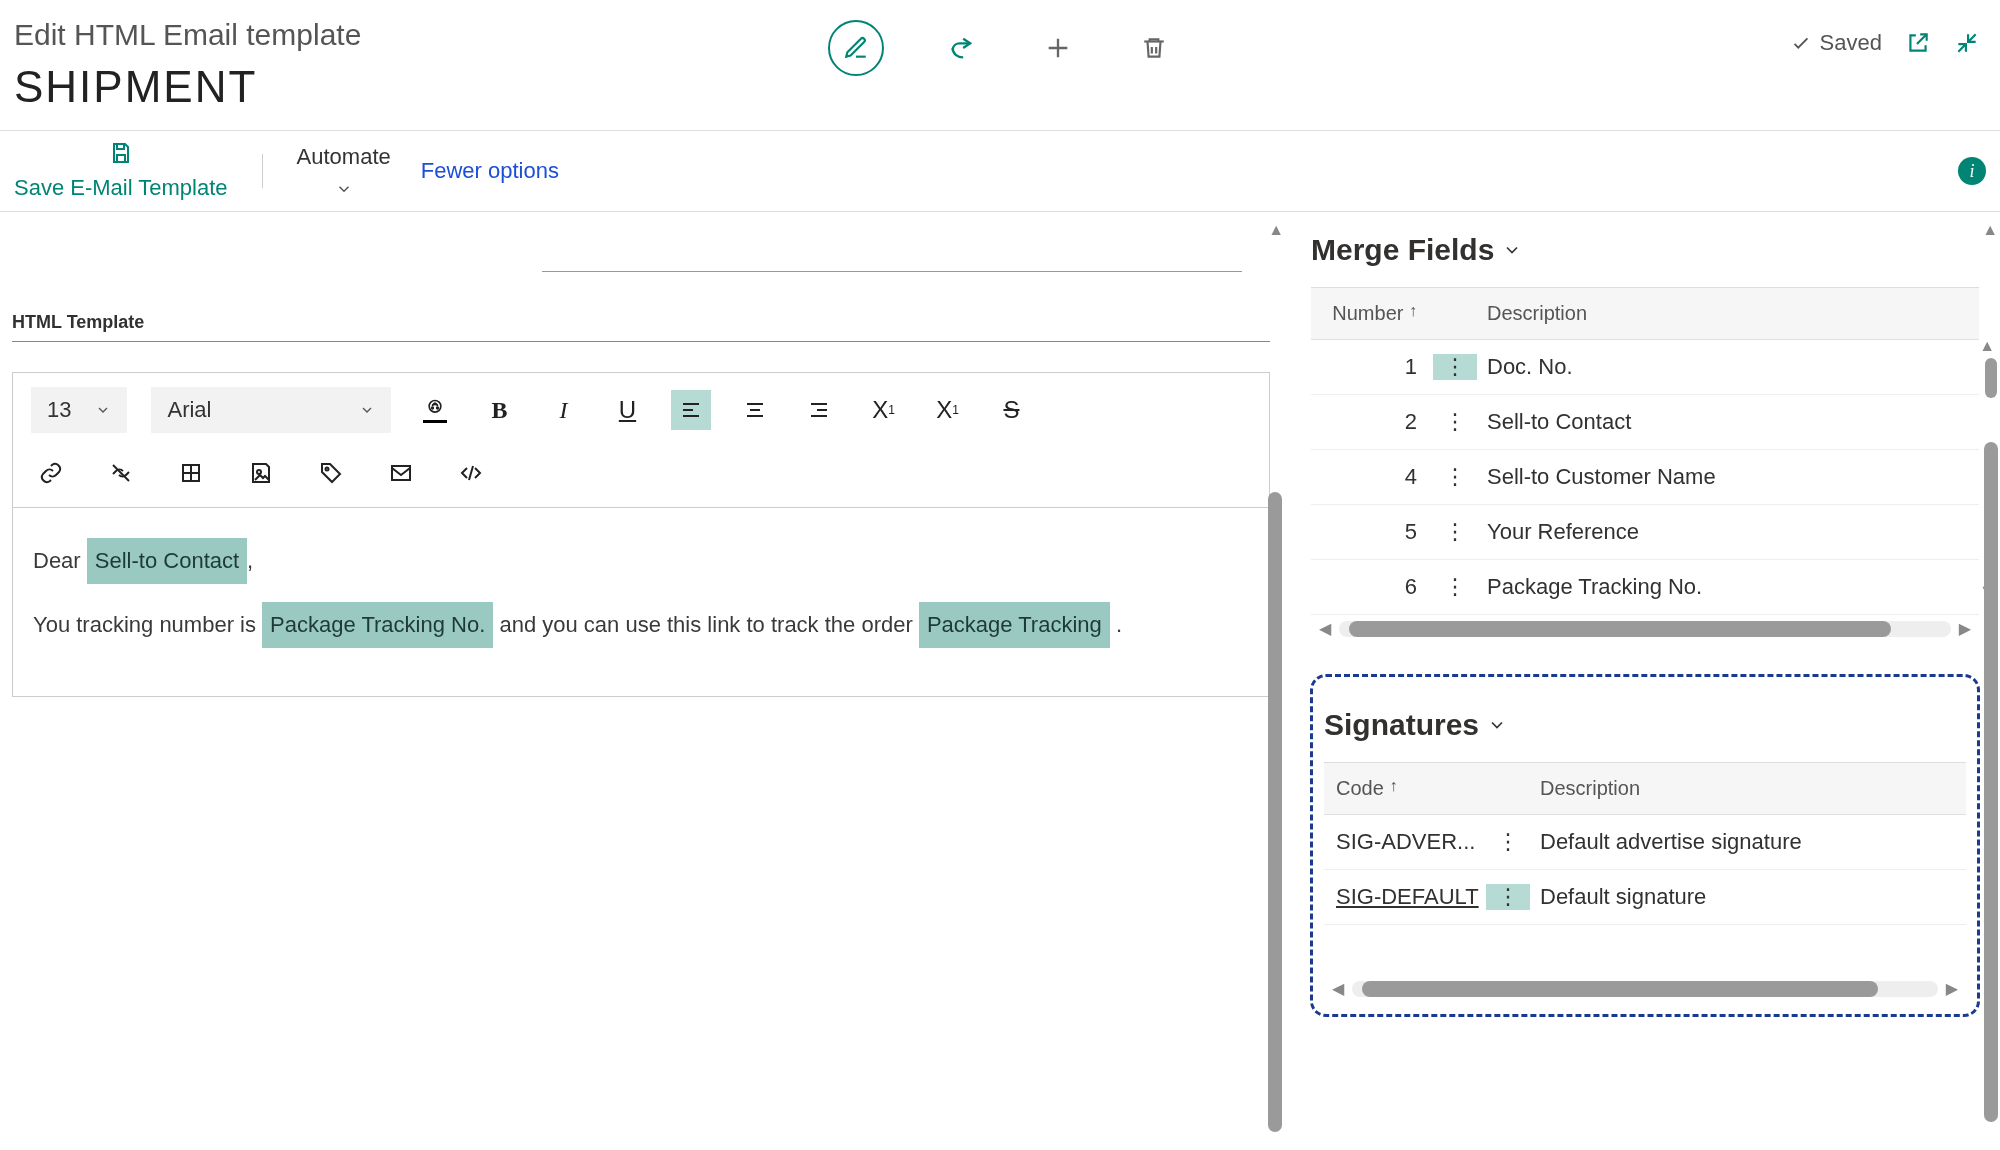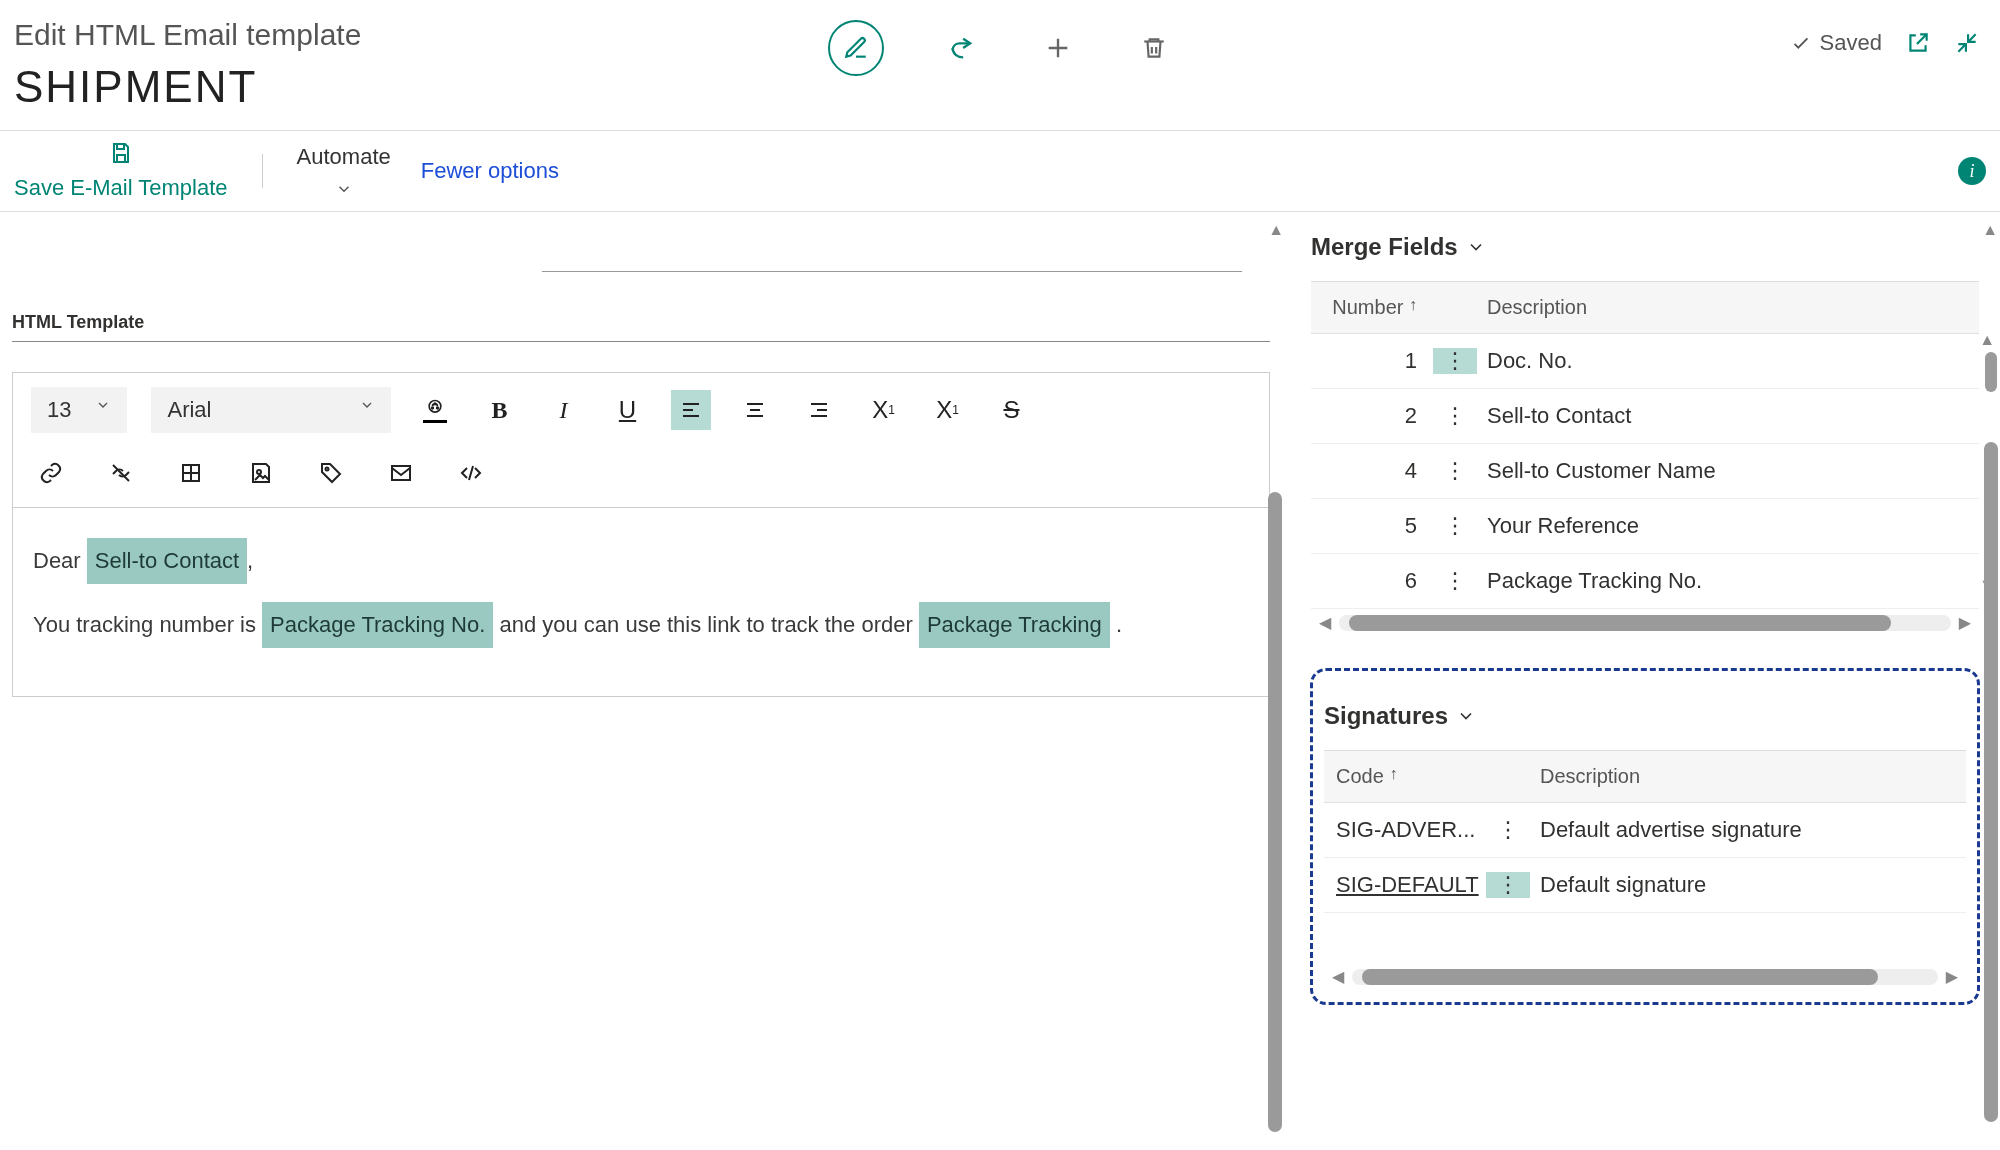--- a/index.html
+++ b/index.html
@@ -37,39 +37,39 @@
   .right-col { flex: 1; padding: 0 20px 0 30px; position: relative; }
 
   
   .blank-strip { height: 60px; border-bottom: 1px solid #999; margin-left: 530px; width: 700px; }
 
   .section-title { font-size: 18px; font-weight: 600; margin-top: 40px; padding-bottom: 8px; border-bottom: 1px solid #888; }
 
   
   .editor-box { border: 1px solid #ccc; margin-top: 30px; }
   .toolbar { border-bottom: 1px solid #ccc; padding: 14px 18px; display:flex; flex-wrap:wrap; gap: 24px; align-items:center; row-gap: 18px;}
-  .tb-select { background: #f2f2f2; padding: 10px 16px; display: inline-flex; align-items: flex-start; gap: 24px; font-size: 22px; color:#333; cursor:pointer; }
+  .tb-select { background: #f2f2f2; padding: 10px 16px; display: inline-flex; align-items: center; gap: 24px; font-size: 22px; color:#333; cursor:pointer; }
   .tb-select.wide { min-width: 240px; justify-content: space-between; }
   .tb-btn { width: 40px; height: 40px; display:flex; align-items:center; justify-content:center; font-size:24px; color:#222; cursor:pointer; }
   .tb-btn.active { background: #b6dbd4; }
   .tb-btn .underline-bar { border-bottom:3px solid #000; padding-bottom:2px;}
   .tb-row2 { width:100%; display:flex; gap: 30px; padding-top:2px;}
 
   
   .editor-body { padding: 30px 20px; font-size: 22px; line-height: 1.9; color: #3a3a3a; }
   .editor-body p { margin-bottom: 18px; }
   .merge-chip { background: #99c9c1; padding: 2px 8px; display:inline-block; color:#1e3a36; }
   .dashed-callout { border: 3px dashed #1a3a8f; border-radius: 20px; padding: 2px 6px; display:inline-block; }
 
   
   .vscroll-track { position:absolute; right: 0; width: 16px; background: transparent; }
   .vscroll-thumb { background: #9a9a9a; border-radius: 8px; width: 14px; }
 
   
-  .panel-title { font-size: 24px; font-weight: 600; display:inline-flex; align-items:center; gap:8px; margin-top: 20px; cursor:pointer; }
+  .panel-title { font-size: 30px; font-weight: 600; display:inline-flex; align-items:center; gap:8px; margin-top: 20px; cursor:pointer; }
   .panel { border:1px solid transparent; }
   .grid { margin-top: 20px; border-top:1px solid #ddd; }
   .grid-head { background:#f6f6f6; display:flex; padding: 14px 12px; font-size:20px; color:#555; border-bottom:1px solid #e0e0e0;}
   .grid-row { display:flex; padding: 14px 12px; font-size:22px; border-bottom:1px solid #eee; align-items:center;}
   .col-num { width: 110px; text-align:right; padding-right: 16px;}
   .col-menu { width: 44px; display:flex; align-items:center; justify-content:center;}
   .col-menu.sel { background:#b6dbd4; }
   .col-desc { flex:1; padding-left: 10px;}
   .col-code { width: 150px; }
   .underlined { text-decoration: underline; }

